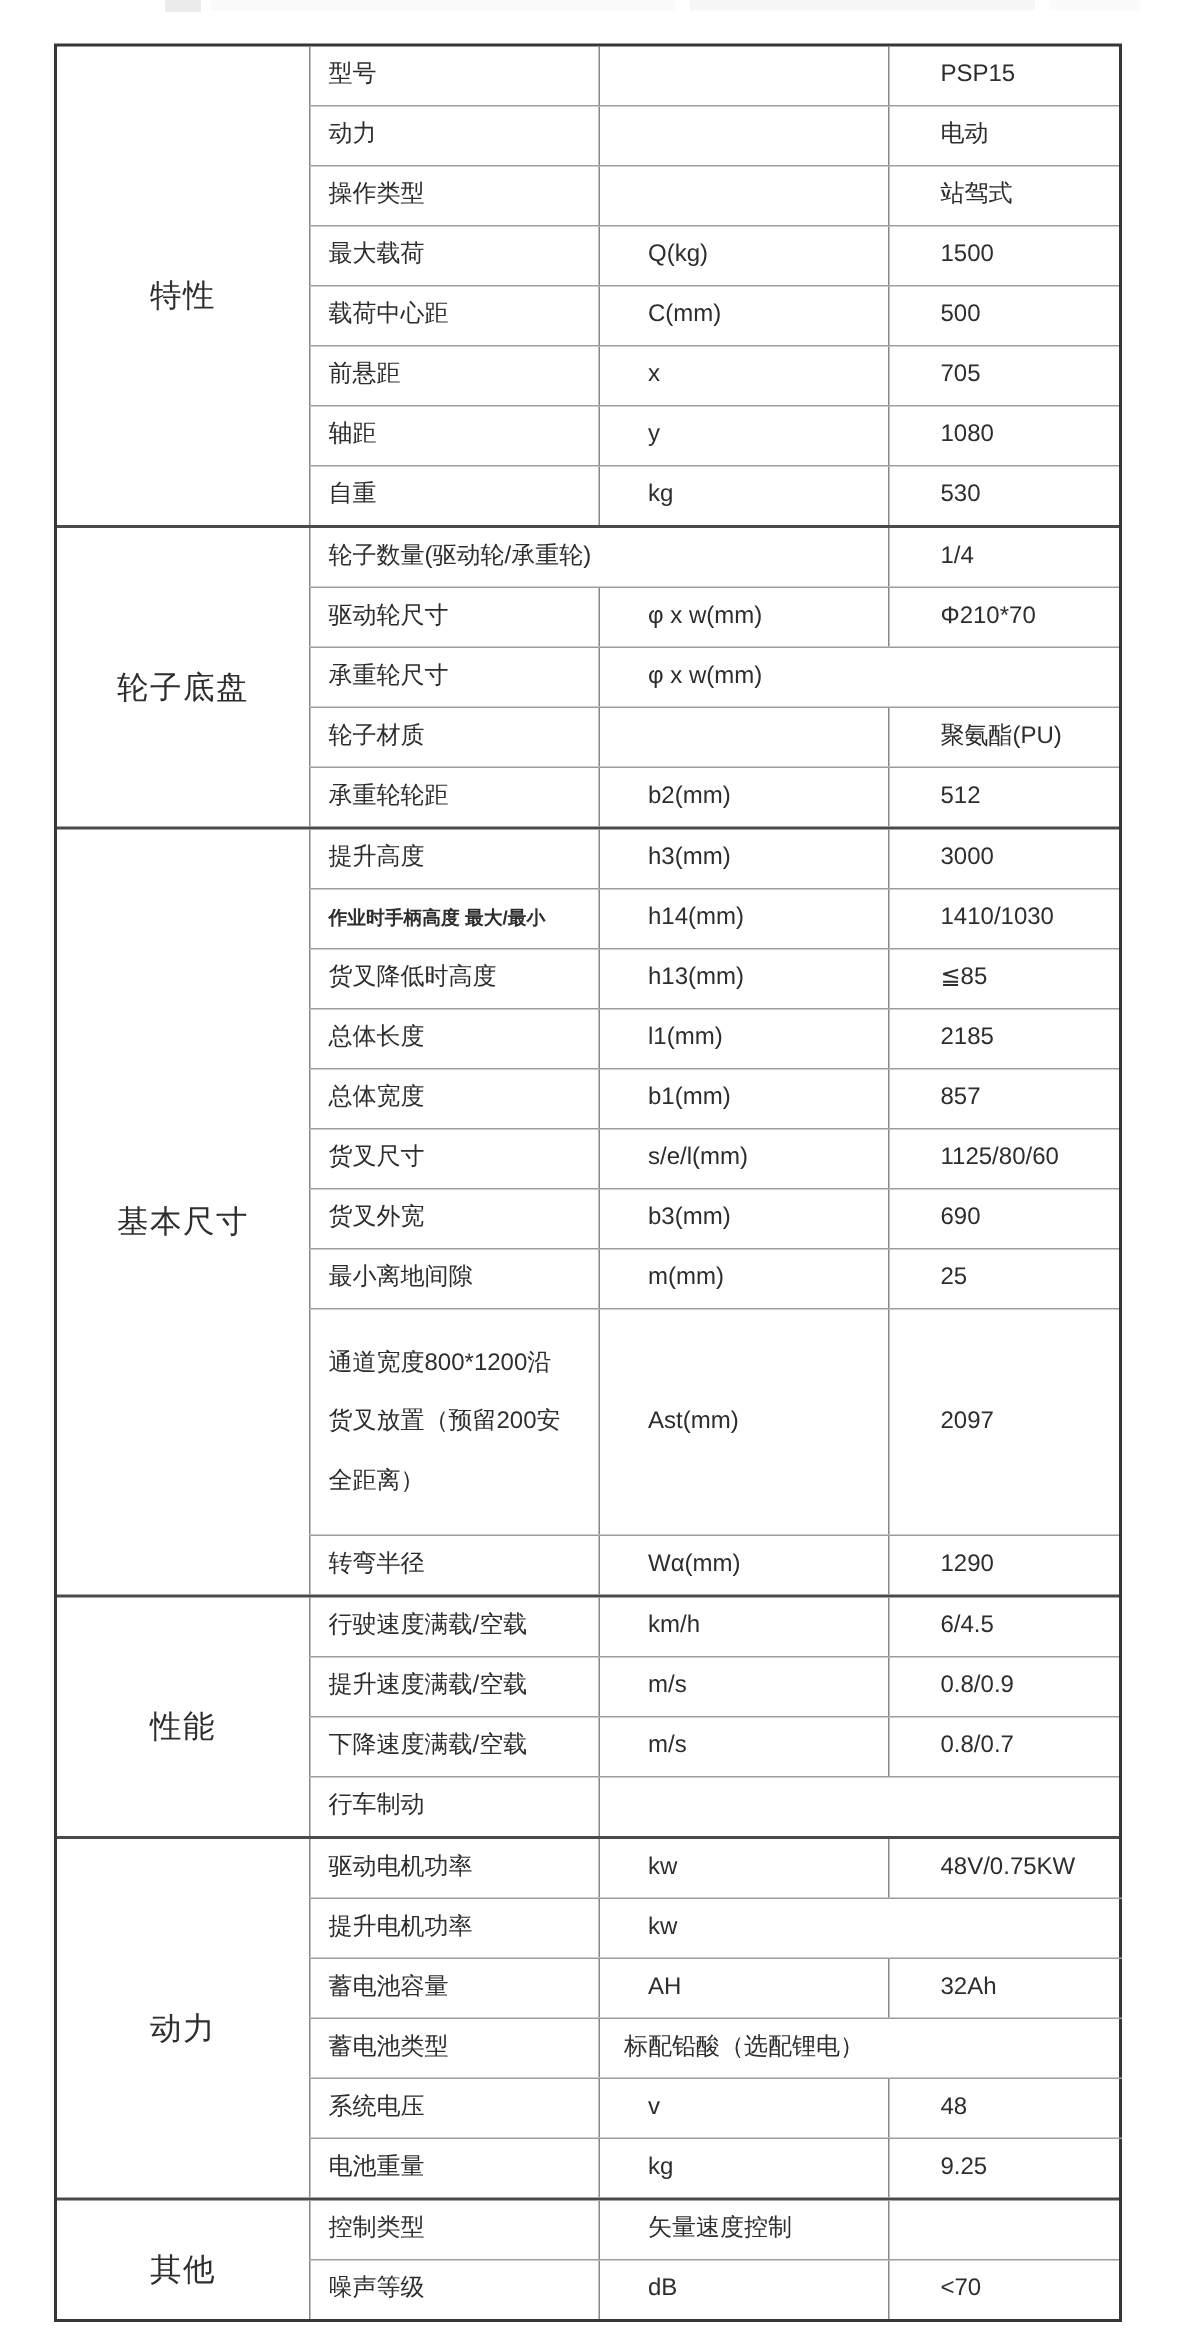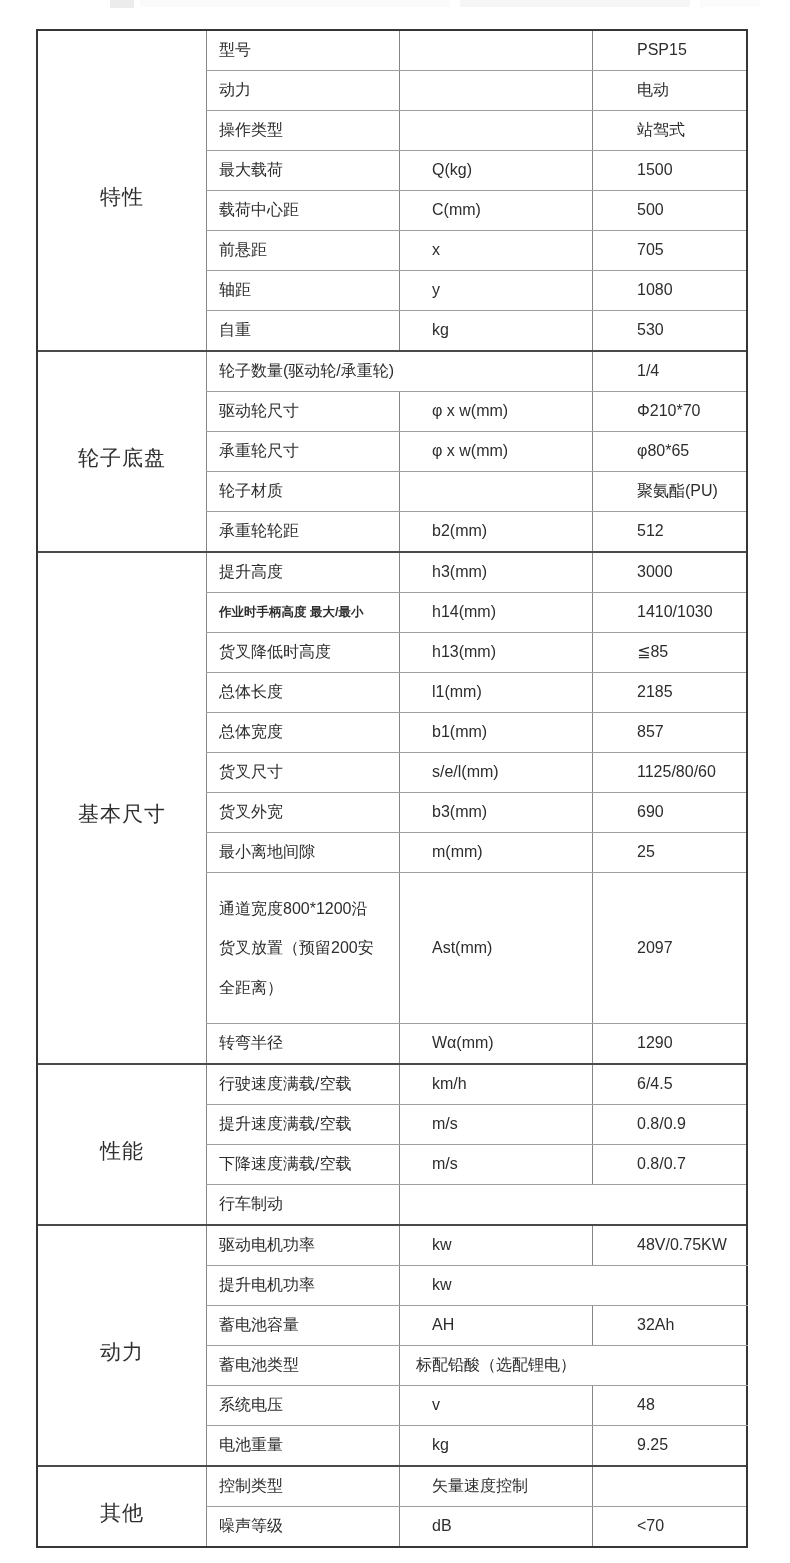--- a/index.html
+++ b/index.html
@@ -32,21 +32,21 @@
   .cell{
     box-sizing:border-box;display:flex;align-items:center;
     font-size:16px;line-height:1.3;white-space:pre-wrap;
   }
   .cell.label{flex:0 0 193px;width:193px;border-left:1px solid #868686;padding:0 8px 0 12px;}
   .cell.label.span2{flex:0 0 386px;width:386px;}
   .cell.label.small{font-size:12.5px;font-weight:700;letter-spacing:0;}
   .row.tall .cell.label{line-height:2.45;padding-right:20px;}
   .cell.param{flex:0 0 193px;width:193px;border-left:1px solid #868686;padding-left:32px;}
   .cell.param.span2{flex:0 0 349px;width:349px;padding-left:16px;}
-  .cell.value{flex:1;border-left:1px solid #868686;padding-left:44px;}
+  .cell.value{flex:1;border-left:1px solid #868686;padding-left:34px;}
 </style>
 </head>
 <body>
 
 <div class="top-strip">
   <div class="patch1"></div>
   <div class="band1"></div>
   <div class="band2"></div>
   <div class="band3"></div>
 </div>
@@ -105,21 +105,20 @@
           <div class="cell value">1/4</div>
         </div>
         <div class="row">
           <div class="cell label">驱动轮尺寸</div>
           <div class="cell param">φ x w(mm)</div>
           <div class="cell value">Φ210*70</div>
         </div>
         <div class="row">
           <div class="cell label">承重轮尺寸</div>
           <div class="cell param">φ x w(mm)</div>
-          <div class="cell value">φ80*65</div>
         </div>
         <div class="row">
           <div class="cell label">轮子材质</div>
           <div class="cell param"></div>
           <div class="cell value">聚氨酯(PU)</div>
         </div>
         <div class="row">
           <div class="cell label">承重轮轮距</div>
           <div class="cell param">b2(mm)</div>
           <div class="cell value">512</div>

